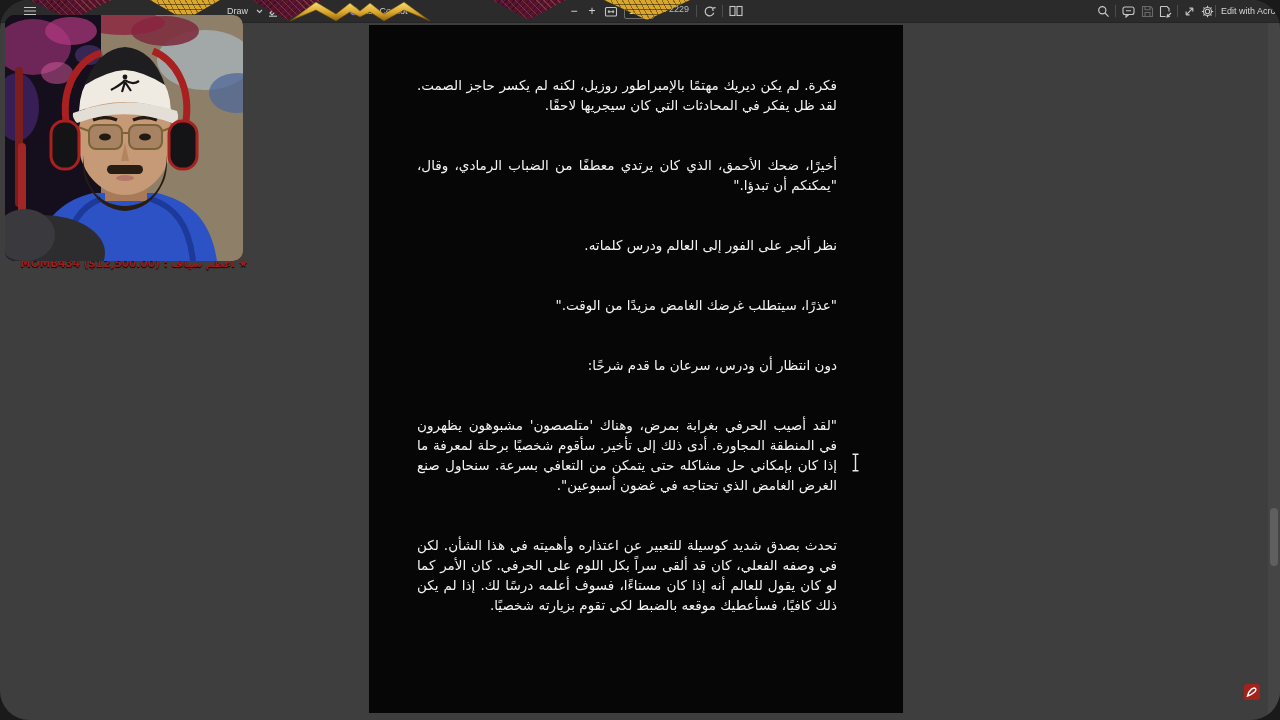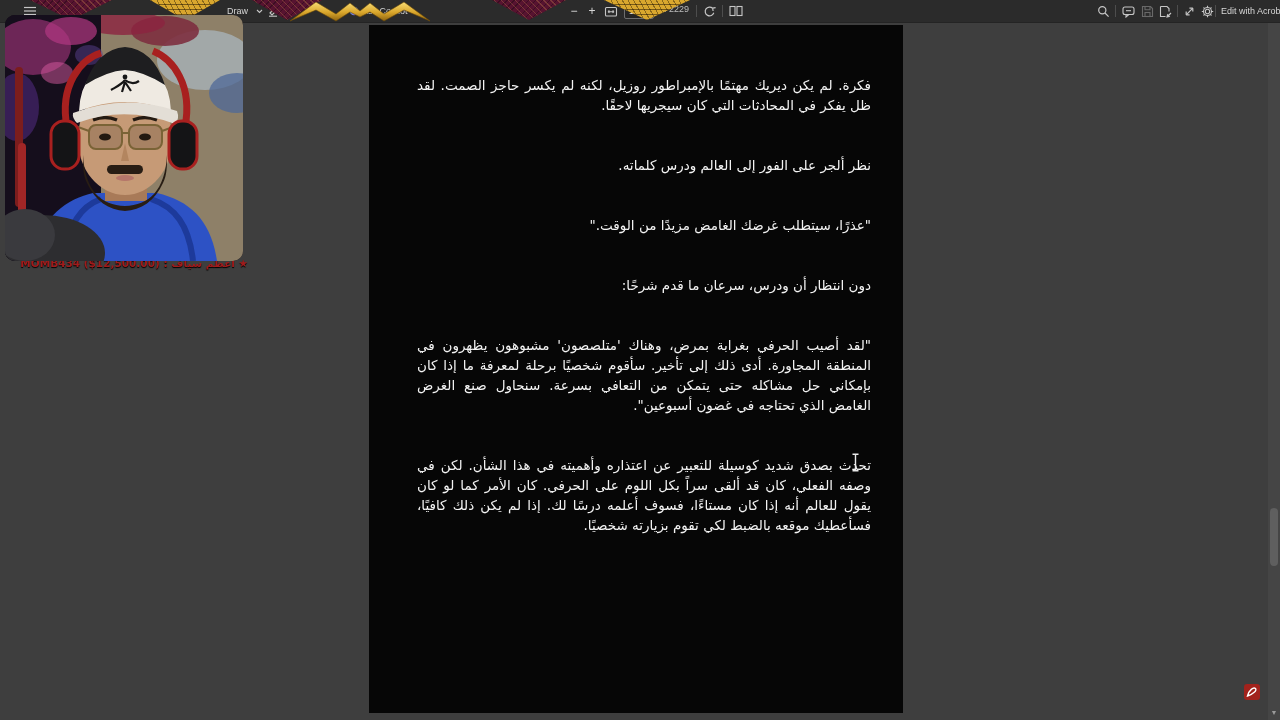--- a/index.html
+++ b/index.html
@@ -1,35 +1,35 @@
 <!DOCTYPE html>
 <html><head>
 <meta charset="utf-8">
 <style>
   html,body{margin:0;padding:0;background:#1a1a1a;}
   #stage{position:relative;width:1280px;height:720px;background:#3e3e3e;overflow:hidden;
-         font-family:"Liberation Sans",sans-serif;}
+         font-family:"Liberation Sans",sans-serif;border-radius:29px;}
 
   
   .toolbar{position:absolute;left:0;top:0;width:1280px;height:22px;background:#2b2b2b;
            border-bottom:1px solid #242424;z-index:1;}
   .tbi{position:absolute;top:3px;height:16px;display:flex;align-items:center;justify-content:center;
        color:#c6c6c6;}
   .tbi svg{display:block;}
   .tb-label{font-size:9px;color:#d6d6d6;white-space:nowrap;}
   .sep{position:absolute;top:5px;width:1px;height:12px;background:#4d4d4d;}
   .pageinput{position:absolute;top:3px;width:28px;height:14px;background:#252525;
              border:1px solid #6e6e6e;border-radius:2px;color:#e0e0e0;font-size:9px;
              text-align:center;font-family:"Liberation Sans",sans-serif;padding:0;}
   .ofpages{position:absolute;top:4px;font-size:9px;color:#bdbdbd;white-space:nowrap;}
   .dim{opacity:.4;}
 
   
   .pdf-page{position:absolute;left:369px;top:25px;width:534px;height:688px;background:#060606;}
-  .doc{direction:rtl;padding:50px 32px 0 48px;color:#f4f4f4;
+  .doc{direction:rtl;padding:50px 66px 0 48px;color:#f4f4f4;
        font-family:"DejaVu Sans",sans-serif;font-size:13.5px;line-height:20px;text-align:justify;}
   .doc p{margin:0 0 40px 0;}
 
   
   .scrollbar{position:absolute;right:0;top:22px;width:12px;height:698px;background:#454545;z-index:0;}
   .scroll-thumb{position:absolute;left:2px;width:8px;height:58px;top:486px;background:#5f5f5f;border-radius:4px;}
   .scroll-arrow{position:absolute;left:0;bottom:1px;width:12px;height:12px;color:#9a9a9a;
                 font-size:7px;line-height:12px;text-align:center;}
 
   
@@ -198,20 +198,21 @@
       </g>
         </svg>
     </div>
     <div class="sep" style="left:1215px;"></div>
     <div class="tbi tb-label" style="left:1221px;">Edit with Acrobat</div>
   </div>
 
   <div class="pdf-page">
     <div class="doc">
       <p>فكرة. لم يكن ديريك مهتمًا بالإمبراطور روزيل، لكنه لم يكسر حاجز الصمت. لقد ظل يفكر في المحادثات التي كان سيجريها لاحقًا.</p>
+      <p>أخيرًا، ضحك الأحمق، الذي كان يرتدي معطفًا من الضباب الرمادي، وقال، "يمكنكم أن تبدؤا."</p>
       <p>نظر ألجر على الفور إلى العالم ودرس كلماته.</p>
       <p>"عذرًا، سيتطلب غرضك الغامض مزيدًا من الوقت."</p>
       <p>دون انتظار أن ودرس، سرعان ما قدم شرحًا:</p>
       <p>"لقد أصيب الحرفي بغرابة بمرض، وهناك 'متلصصون' مشبوهون يظهرون في المنطقة المجاورة. أدى ذلك إلى تأخير. سأقوم شخصيًا برحلة لمعرفة ما إذا كان بإمكاني حل مشاكله حتى يتمكن من التعافي بسرعة. سنحاول صنع الغرض الغامض الذي تحتاجه في غضون أسبوعين".</p>
       <p>تحدث بصدق شديد كوسيلة للتعبير عن اعتذاره وأهميته في هذا الشأن. لكن في وصفه الفعلي، كان قد ألقى سراً بكل اللوم على الحرفي. كان الأمر كما لو كان يقول للعالم أنه إذا كان مستاءًا، فسوف أعلمه درسًا لك. إذا لم يكن ذلك كافيًا، فسأعطيك موقعه بالضبط لكي تقوم بزيارته شخصيًا.</p>
     </div>
   </div>
 
   <div class="ibeam">
     <svg width="9" height="19" viewBox="0 0 9 19">

